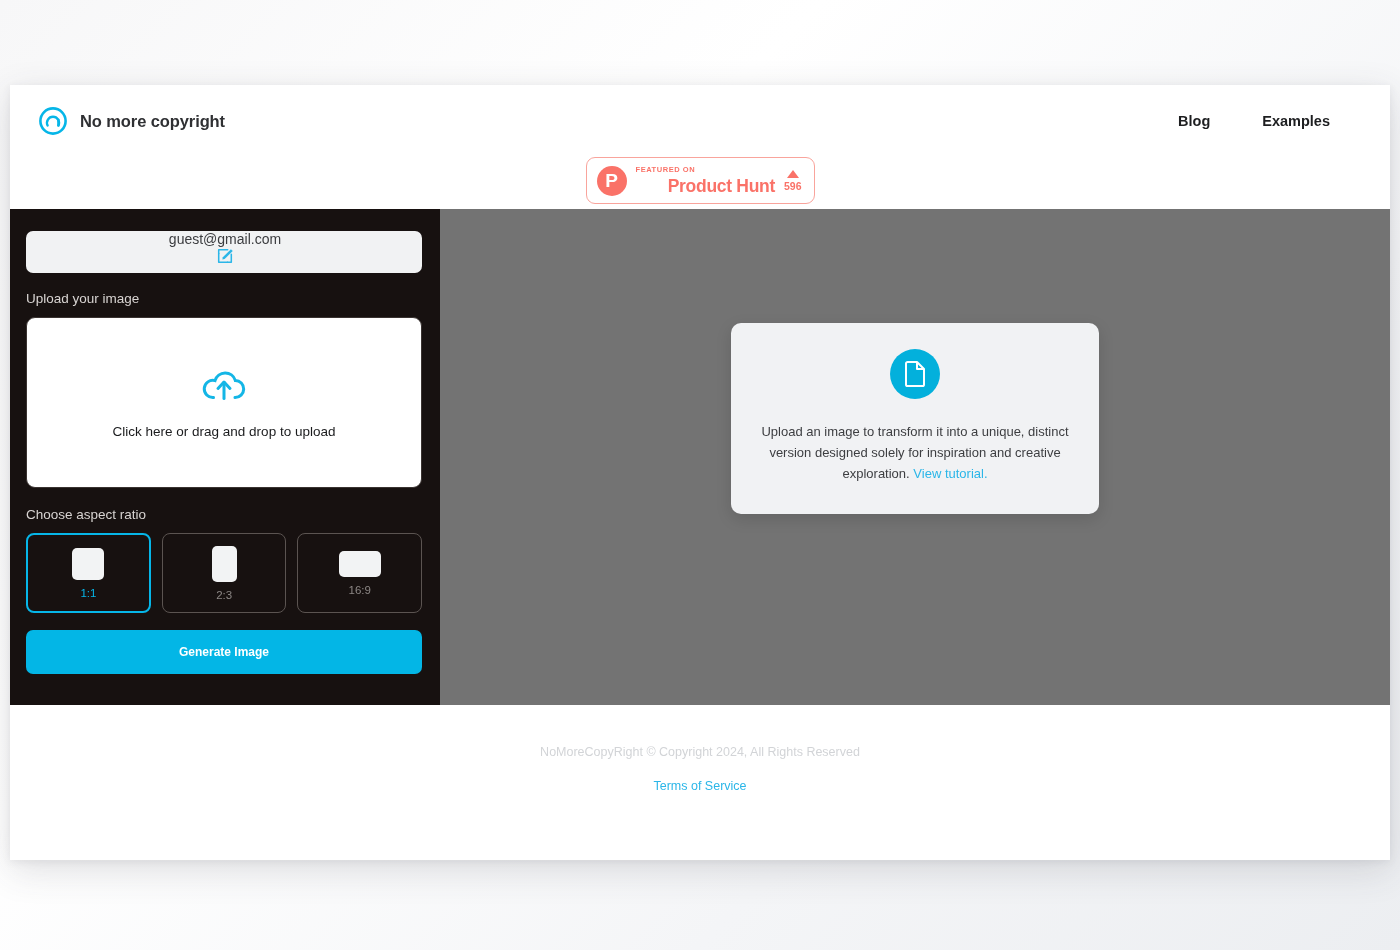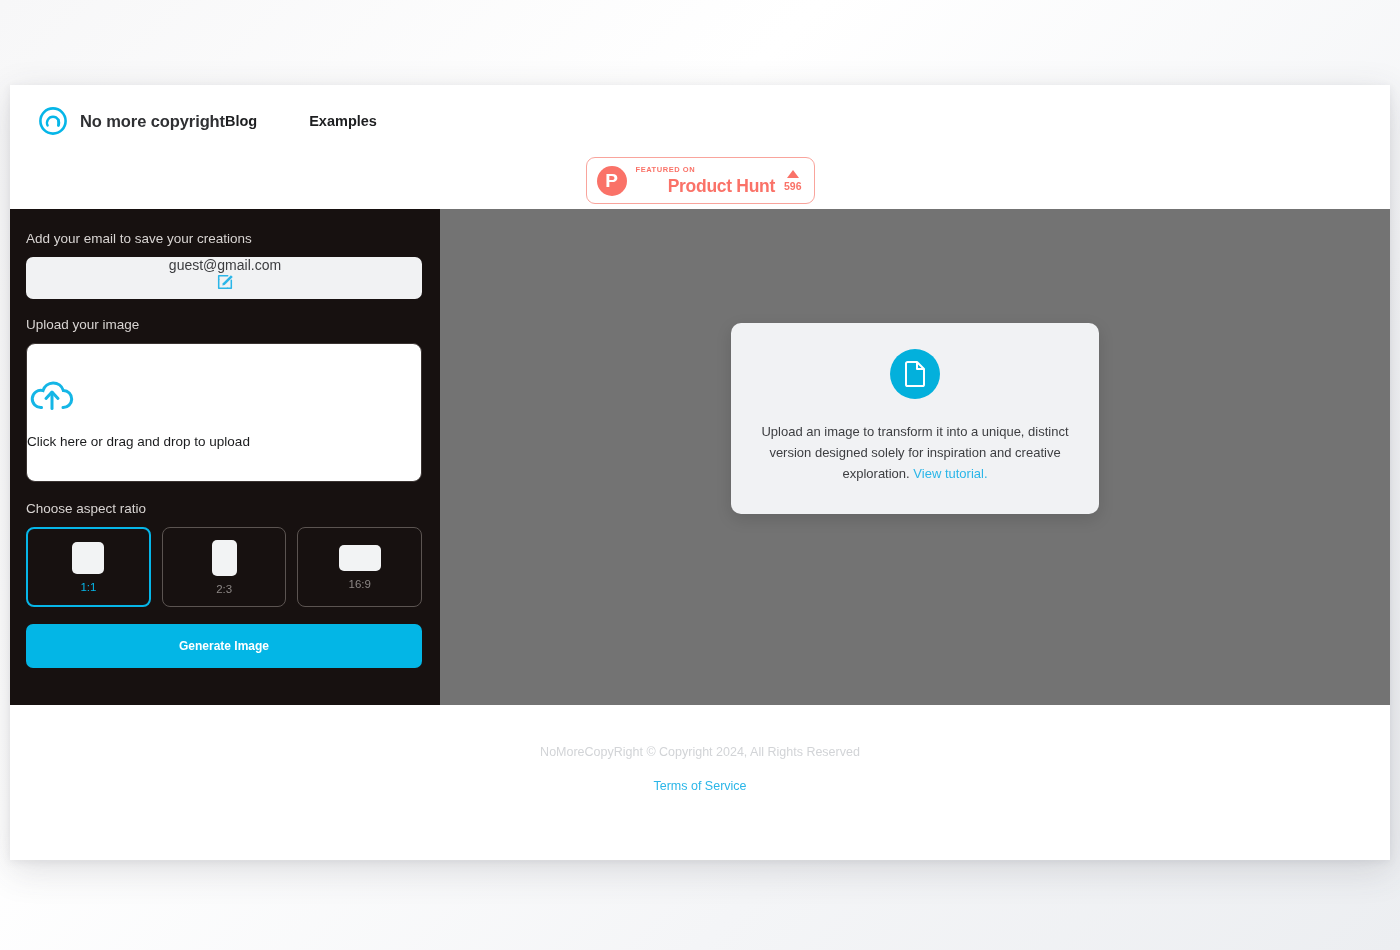--- a/index.html
+++ b/index.html
@@ -34,20 +34,21 @@
   .header {
     position: relative;
     height: 124px;
     background: #ffffff;
     flex: none;
   }
 
   .header-top {
     display: flex;
     align-items: center;
+    justify-content: space-between;
     padding: 21px 60px 0 28px;
   }
 
   .brand {
     display: flex;
     align-items: center;
     gap: 12px;
   }
 
   .brand-logo { width: 30px; height: 30px; display: block; }
@@ -179,26 +180,27 @@
 
   .email-value {
     flex: 1;
     font-size: 14px;
     color: #3b3c3f;
   }
 
   .edit-icon { width: 18px; height: 18px; flex: none; cursor: pointer; }
 
   .dropzone {
-    height: 139px;
+    height: 171px;
     background: #ffffff;
     border: 1.5px solid #3a3331;
     border-radius: 9px;
     display: flex;
     flex-direction: column;
+    align-items: center;
     justify-content: center;
     gap: 20px;
     cursor: pointer;
     margin-bottom: 19px;
   }
 
   .cloud-icon { width: 50px; height: 38px; display: block; }
 
   .dropzone-text {
     font-size: 13.5px;
@@ -350,21 +352,20 @@
         </div>
       </div>
     </div>
 
   </div>
 
   <div class="body-row">
 
     <div class="sidebar">
 
-      <div class="side-label">Add your email to save your creations</div>
 
       <div class="email-field">
         <span class="email-value" title="guest@gmail.com">guest@gmail.com</span>
         <span>
           <svg class="edit-icon" viewBox="0 0 20 20" fill="none">
             <path d="M3 7.2 V17 H12.8" stroke="#2bb6e8" stroke-width="1.7" stroke-linecap="round" stroke-linejoin="round"></path>
             <path d="M3 7.2 V3 H13" stroke="#2bb6e8" stroke-width="1.7" stroke-linecap="round" stroke-linejoin="round"></path>
             <path d="M12.8 17 H17 V8" stroke="#2bb6e8" stroke-width="1.7" stroke-linecap="round" stroke-linejoin="round"></path>
             <path d="M16.6 2.4 L7.6 11.4 L7 14 L9.6 13.4 L18.6 4.4 Z" fill="#2bb6e8"></path>
           </svg>

